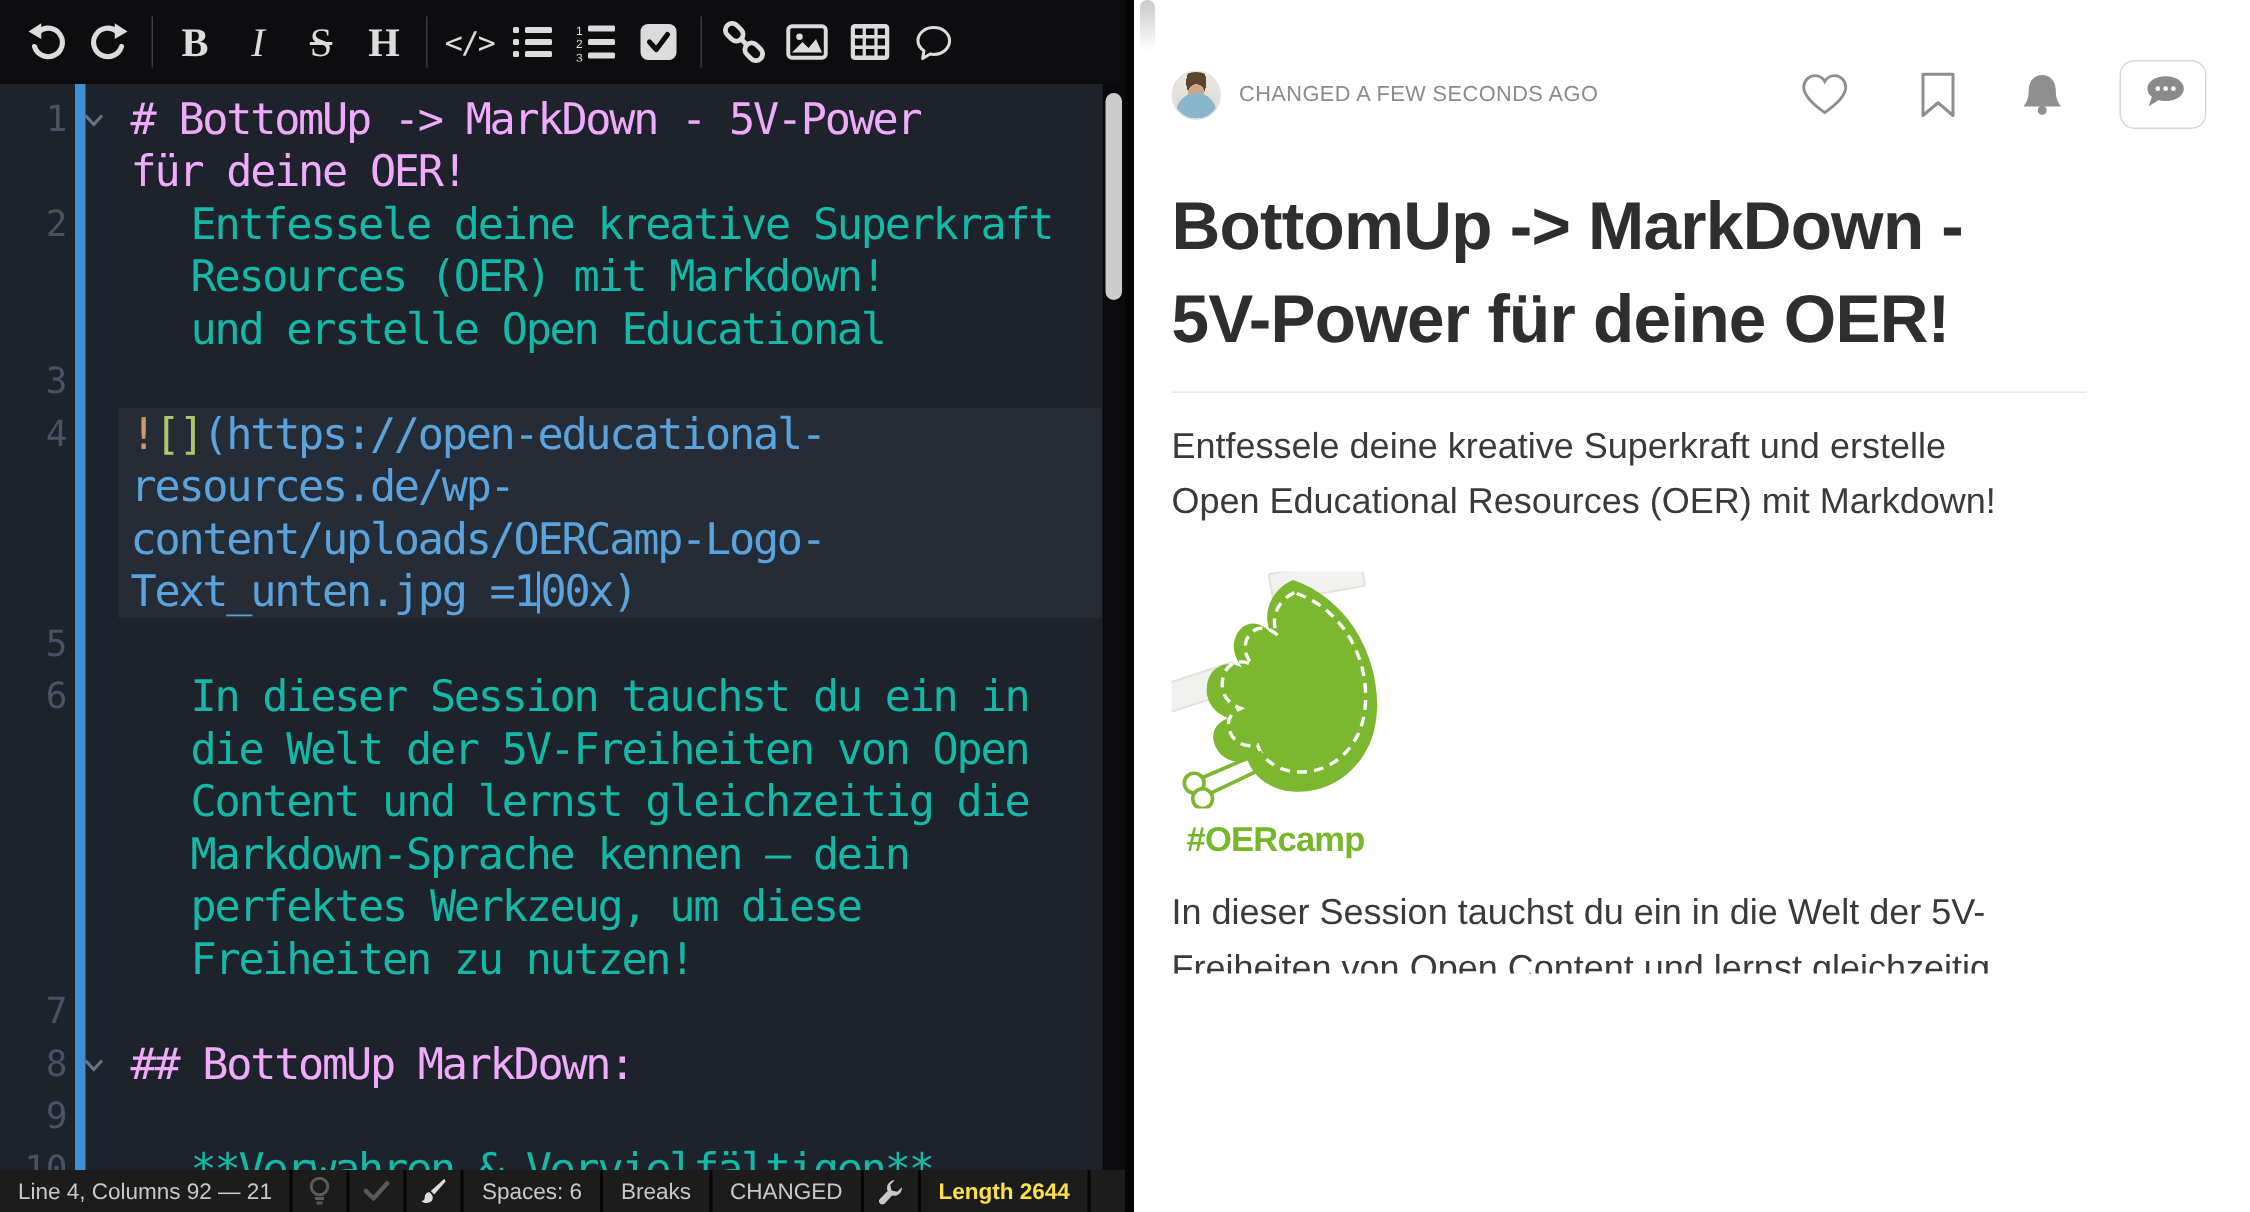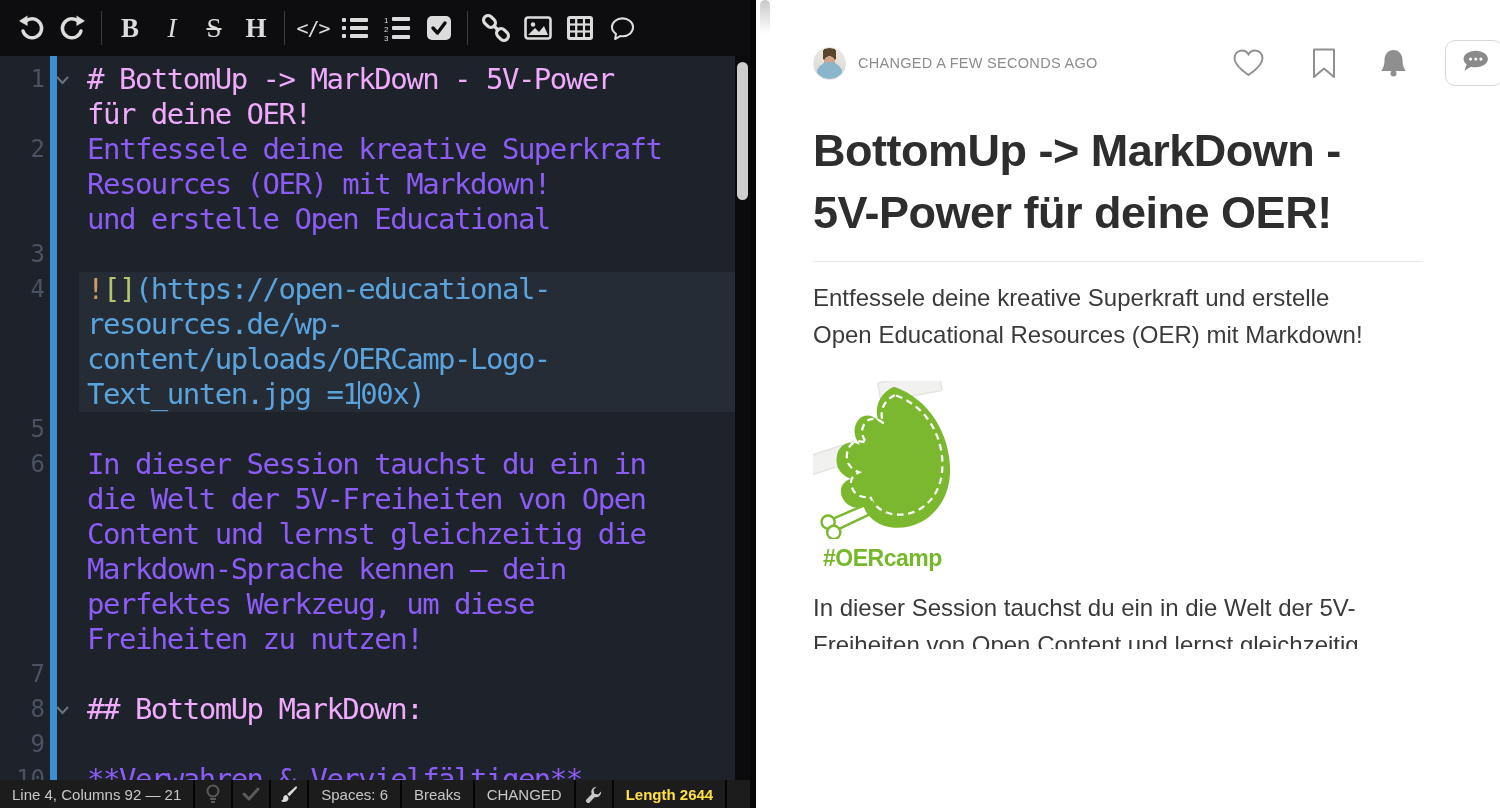--- a/index.html
+++ b/index.html
@@ -23,37 +23,37 @@
   .gutter-bar { position:absolute; left:50px; top:0; bottom:0; width:7px; background:#3d8ed2; z-index:1; }
   .scroll-track { position:absolute; right:0; top:0; bottom:0; width:15px; background:#0b0b0d; z-index:2; }
   .scroll-thumb { position:absolute; left:2px; top:6px; width:11px; height:138px; background:#cdcdcd; border-radius:6px; }
   .rows { position:relative; z-index:1; }
   .crow { display:flex; height:35px; line-height:35px; font-family:"DejaVu Sans Mono", monospace; font-size:29px; }
   .gut { width:45px; text-align:right; color:#4a5363; font-size:24px; flex-shrink:0; }
   .fold { width:34px; flex-shrink:0; display:flex; align-items:center; justify-content:center; }
   .code { flex:1; padding-left:8px; white-space:pre; margin-right:15px; letter-spacing:-1.5px;}
   .crow.active .code { background:#262c36; }
   .tk-head { color:#f0abfc; }
-  .tk-txt  { color:#8b5cf6; }
+  .tk-txt  { color:#14b8a6;margin-left:40px; }
   .tk-bang { color:#d19a66; }
   .tk-brk  { color:#b3c66e; }
   .tk-url  { color:#5ba3dd; }
   .caret { display:inline-block; width:0; border-left:2px solid #57a1e8; height:28px; vertical-align:-5px; }
 
   .statusbar { height:28px; background:#1c1c1c; display:flex; align-items:stretch; flex-shrink:0;
                font-size:15px; color:#c8c8c8; z-index:3; }
   .sb-sec { display:flex; align-items:center; padding:0 12px; border-right:2px solid #050505; white-space:nowrap;text-align:center; }
   .sb-icon { justify-content:center; width:38px; padding:0; }
   .sb-right { font-weight:bold; color:#fde047; }
 
   
   .divider { width:6px; background:#060606; height:808px; flex-shrink:0; cursor:col-resize; }
 
   
-  .right-pane { flex:1; height:649px; background:#fff; position:relative; overflow:hidden;padding-left:32px; }
+  .right-pane { flex:1; height:649px; background:#fff; position:relative; overflow:hidden; }
   .pv-scroll-hint { position:absolute; left:4px; top:0; width:10px; height:34px; border-radius:5px;
                     background:linear-gradient(180deg,#c9c9c9,rgba(201,201,201,0)); }
   .pv-inner { padding:40px 0 0 25px; width:660px; }
   .pv-header { display:flex; align-items:center; width:690px; }
   .avatar { width:33px; height:33px; border-radius:50%; flex-shrink:0; overflow:hidden;
             background:
               radial-gradient(circle at 50% 88%, #8ab6cc 0 42%, rgba(0,0,0,0) 43%),
               radial-gradient(circle at 50% 44%, #cfa688 0 23%, rgba(0,0,0,0) 24%),
               radial-gradient(ellipse at 50% 22%, #5a452f 0 30%, rgba(0,0,0,0) 31%),
               linear-gradient(#ece9e4,#d9d6d1);

